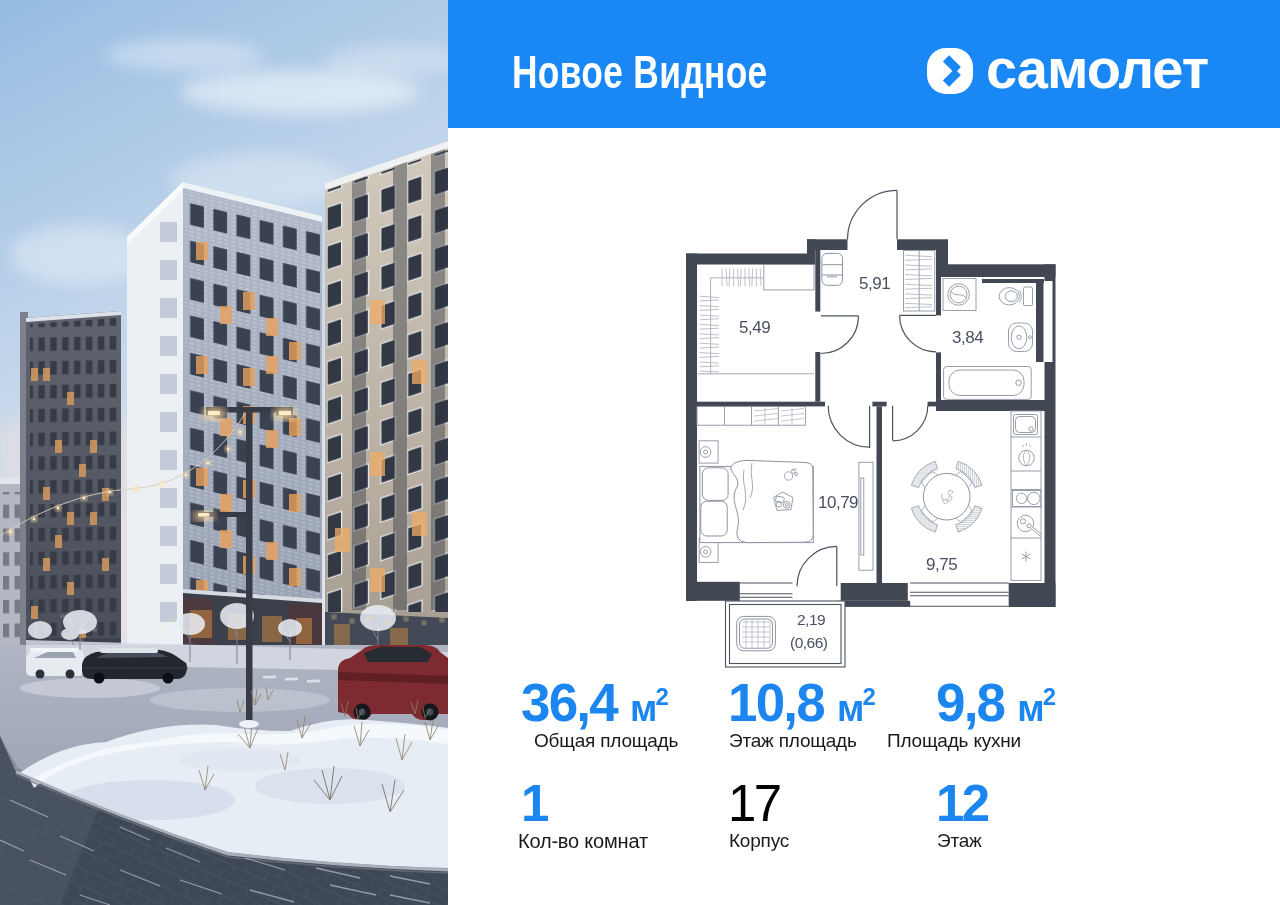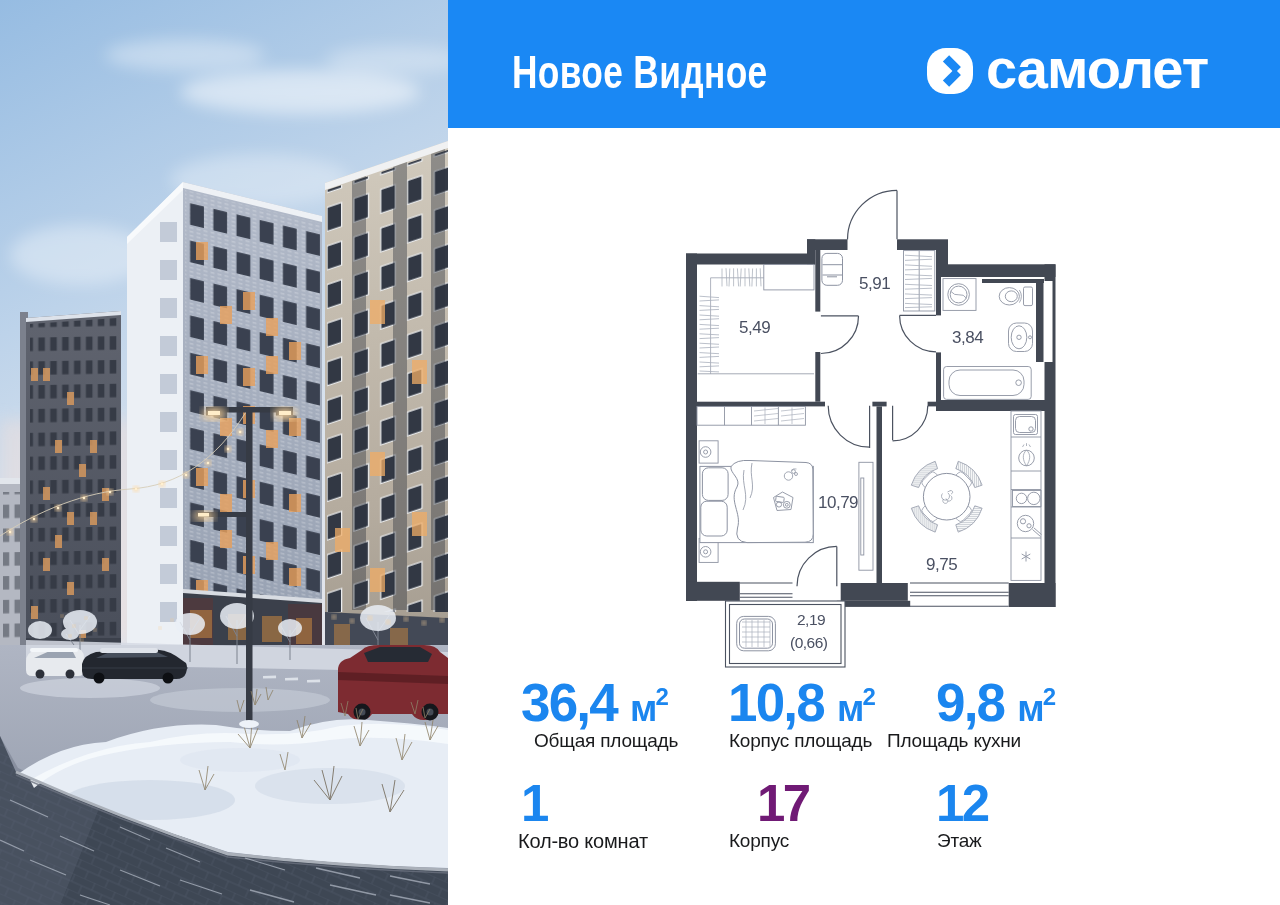--- a/index.html
+++ b/index.html
@@ -673,25 +673,25 @@
 <text x="797" y="624.8">2,19</text>
 <text x="790" y="647.6">(0,66)</text>
 </g>
 </svg>
 </div>
 
 <div class="abs" style="left:521px;top:672px;font-size:53px;font-weight:bold;color:#1b86ef;letter-spacing:-1.8px;">36,4 <span style="font-size:37px;">м<span style="font-size:24px;position:relative;top:-16px;">2</span></span></div>
 <div class="abs" style="left:522px;top:730px;font-size:19px;letter-spacing:-0.2px;color:#191a1c;margin-left:12px;">Общая площадь</div>
 
 <div class="abs" style="left:728px;top:672px;font-size:53px;font-weight:bold;color:#1b86ef;letter-spacing:-1.8px;">10,8 <span style="font-size:37px;">м<span style="font-size:24px;position:relative;top:-16px;">2</span></span></div>
-<div class="abs" style="left:729px;top:730px;font-size:19px;letter-spacing:-0.2px;color:#191a1c;">Корпус площадь</div>
+<div class="abs" style="left:729px;top:730px;font-size:19px;letter-spacing:-0.2px;color:#191a1c;">Этаж площадь</div>
 
 <div class="abs" style="left:936px;top:672px;font-size:53px;font-weight:bold;color:#1b86ef;letter-spacing:-1.8px;">9,8 <span style="font-size:37px;">м<span style="font-size:24px;position:relative;top:-16px;">2</span></span></div>
 <div class="abs" style="left:887px;top:730px;font-size:19px;letter-spacing:-0.2px;color:#191a1c;">Площадь кухни</div>
 
 <div class="abs" style="left:521px;top:774px;font-size:51px;font-weight:bold;color:#1b86ef;letter-spacing:-2.5px;">1</div>
 <div class="abs" style="left:518px;top:830px;font-size:20px;letter-spacing:-0.2px;color:#191a1c;">Кол-во комнат</div>
 
-<div class="abs" style="left:728px;top:774px;font-size:51px;font-weight:bold;color:#701a75;letter-spacing:-2.5px;margin-left:29px;">17</div>
+<div class="abs" style="left:728px;top:774px;font-size:51px;font-weight:normal;color:#000000;letter-spacing:-2.5px;">17</div>
 <div class="abs" style="left:729px;top:830px;font-size:19px;letter-spacing:-0.2px;color:#191a1c;">Корпус</div>
 
 <div class="abs" style="left:936px;top:774px;font-size:51px;font-weight:bold;color:#1b86ef;letter-spacing:-2.5px;">12</div>
 <div class="abs" style="left:937px;top:830px;font-size:19px;letter-spacing:-0.2px;color:#191a1c;text-align:center;">Этаж</div>
 
 </body></html>

